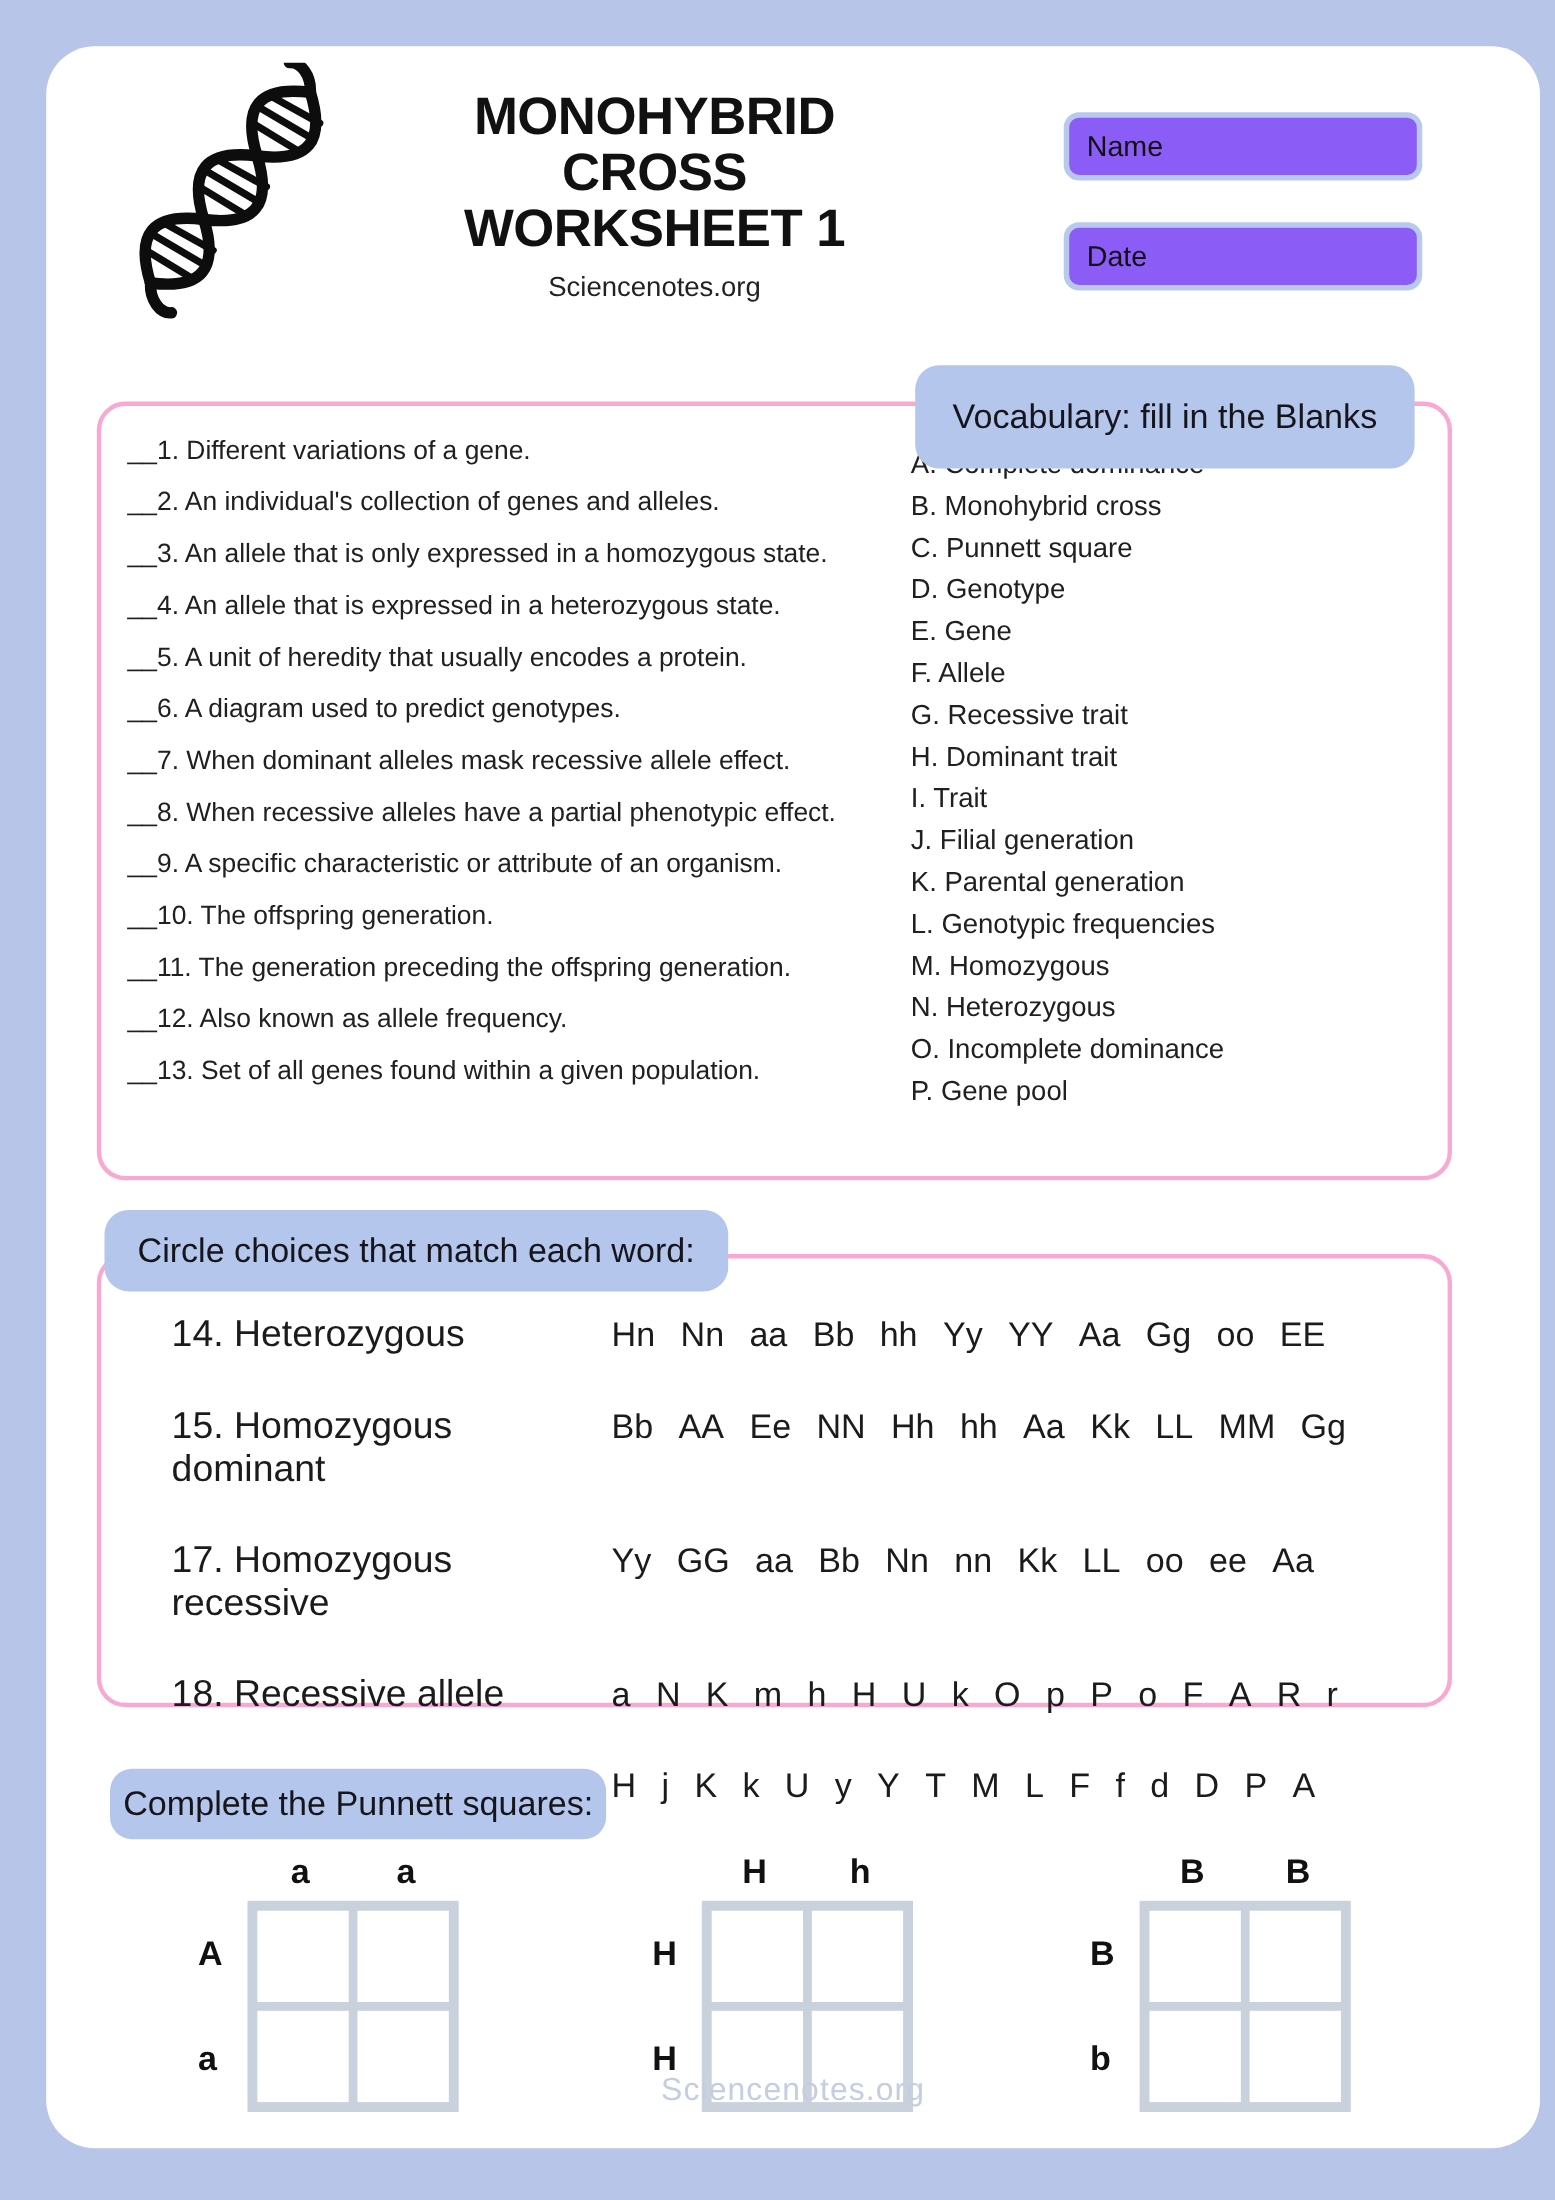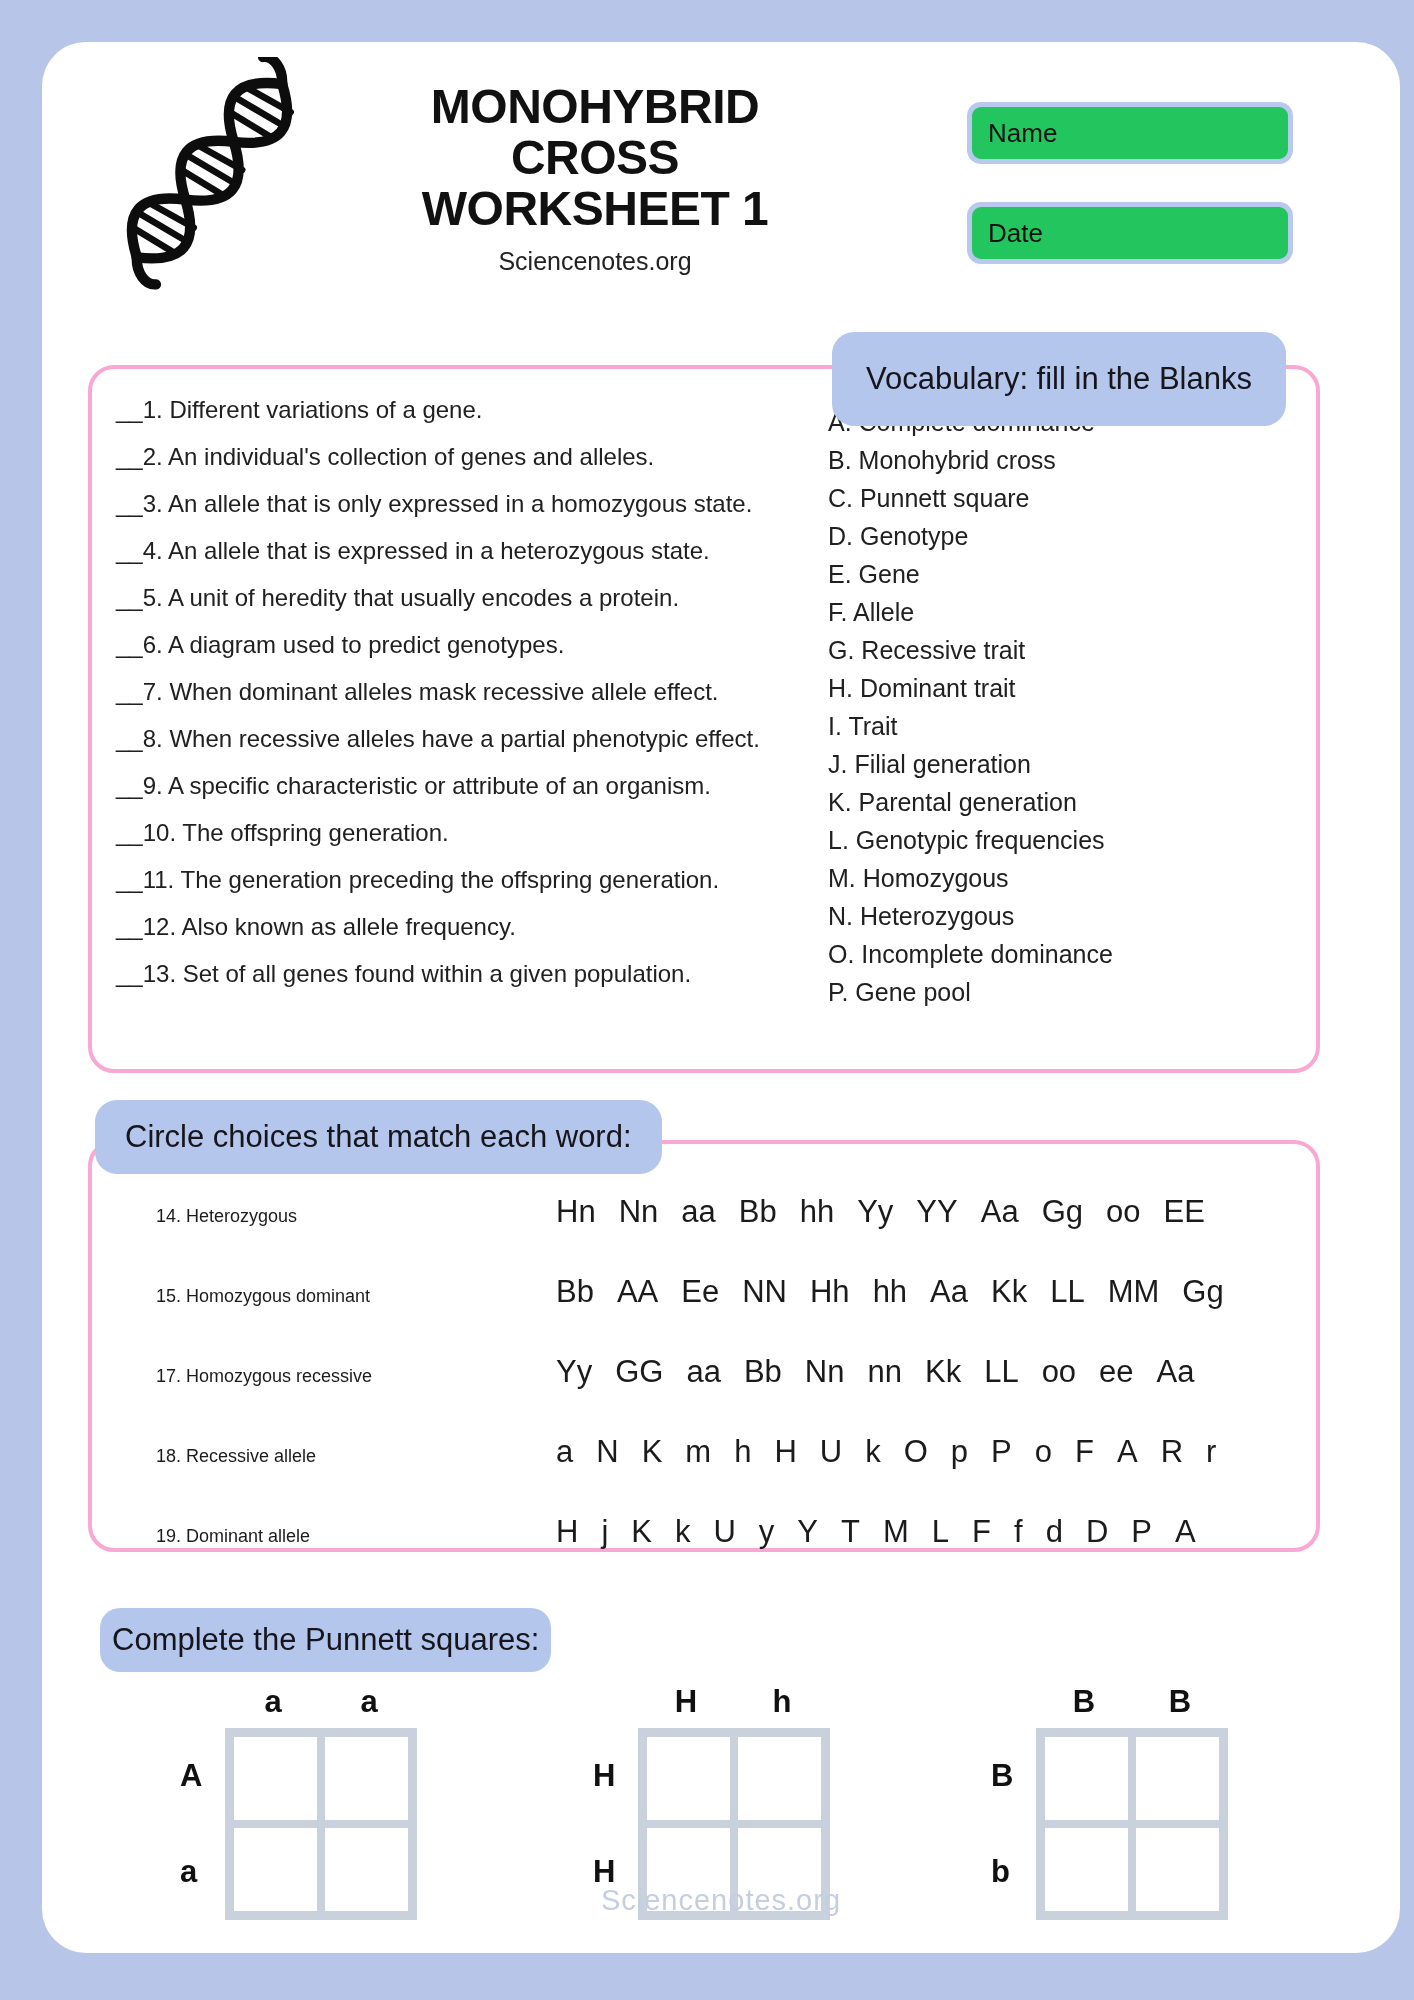--- a/index.html
+++ b/index.html
@@ -21,21 +21,21 @@
   .title-block{
     position:absolute;left:253px;top:40px;width:600px;text-align:center;
   }
   .title-line{
     font-size:48px;font-weight:800;line-height:1.06;letter-spacing:-0.5px;
     color:#111;
   }
   .subtitle{margin-top:12px;font-size:25px;color:#222;}
   .field-box{
     position:absolute;left:925px;width:326px;height:62px;
-    border:5px solid #b9c9ee;border-radius:14px;background:#22c55e;
+    border:5px solid #b9c9ee;border-radius:14px;background:#8b5cf6;
     display:flex;align-items:center;box-sizing:border-box;
   }
   .field-box .flabel{font-size:26px;padding-left:16px;color:#111;}
   .name-box{top:60px;}
   .date-box{top:160px;}
   
   .pill{
     background:#b4c6ec;border-radius:22px;
     font-size:31px;color:#15151b;
     display:flex;align-items:center;justify-content:center;
@@ -56,21 +56,21 @@
   .q-col li{
     font-size:24px;line-height:29px;margin-bottom:18px;color:#202020;
   }
   .c-col{flex:1;padding-top:8px;}
   .c-col div{font-size:25px;line-height:38px;color:#202020;}
   
   .circle-section{position:absolute;left:46px;top:1058px;width:1232px;}
   .circle-pill{position:absolute;left:7px;top:0;height:74px;padding:0 30px;z-index:2;}
   .circle-box{margin-top:40px;height:412px;padding:50px 20px 0 64px;}
   .crow{display:flex;align-items:baseline;margin-bottom:44px;}
-  .cword{width:400px;font-size:18px;color:#1b1b1b;}
+  .cword{width:400px;font-size:34px;color:#1b1b1b;}
   .copts{flex:1;font-size:31px;color:#1b1b1b;}
   .opt{display:inline-block;margin-right:23px;}
   
   .punnett-section{position:absolute;left:46px;top:1566px;width:1232px;height:350px;}
   .punnett-pill{display:inline-flex;height:64px;padding:0 12px;border-radius:20px;margin-left:12px;}
   .psq{position:absolute;top:76px;}
   .psq1{left:92px;} .psq2{left:505px;} .psq3{left:903px;}
   .pcols{margin-left:45px;display:grid;grid-template-columns:96px 96px;margin-bottom:8px;}
   .pcols span{text-align:center;font-size:31px;font-weight:bold;color:#111;}
   .pwrap{display:flex;}

